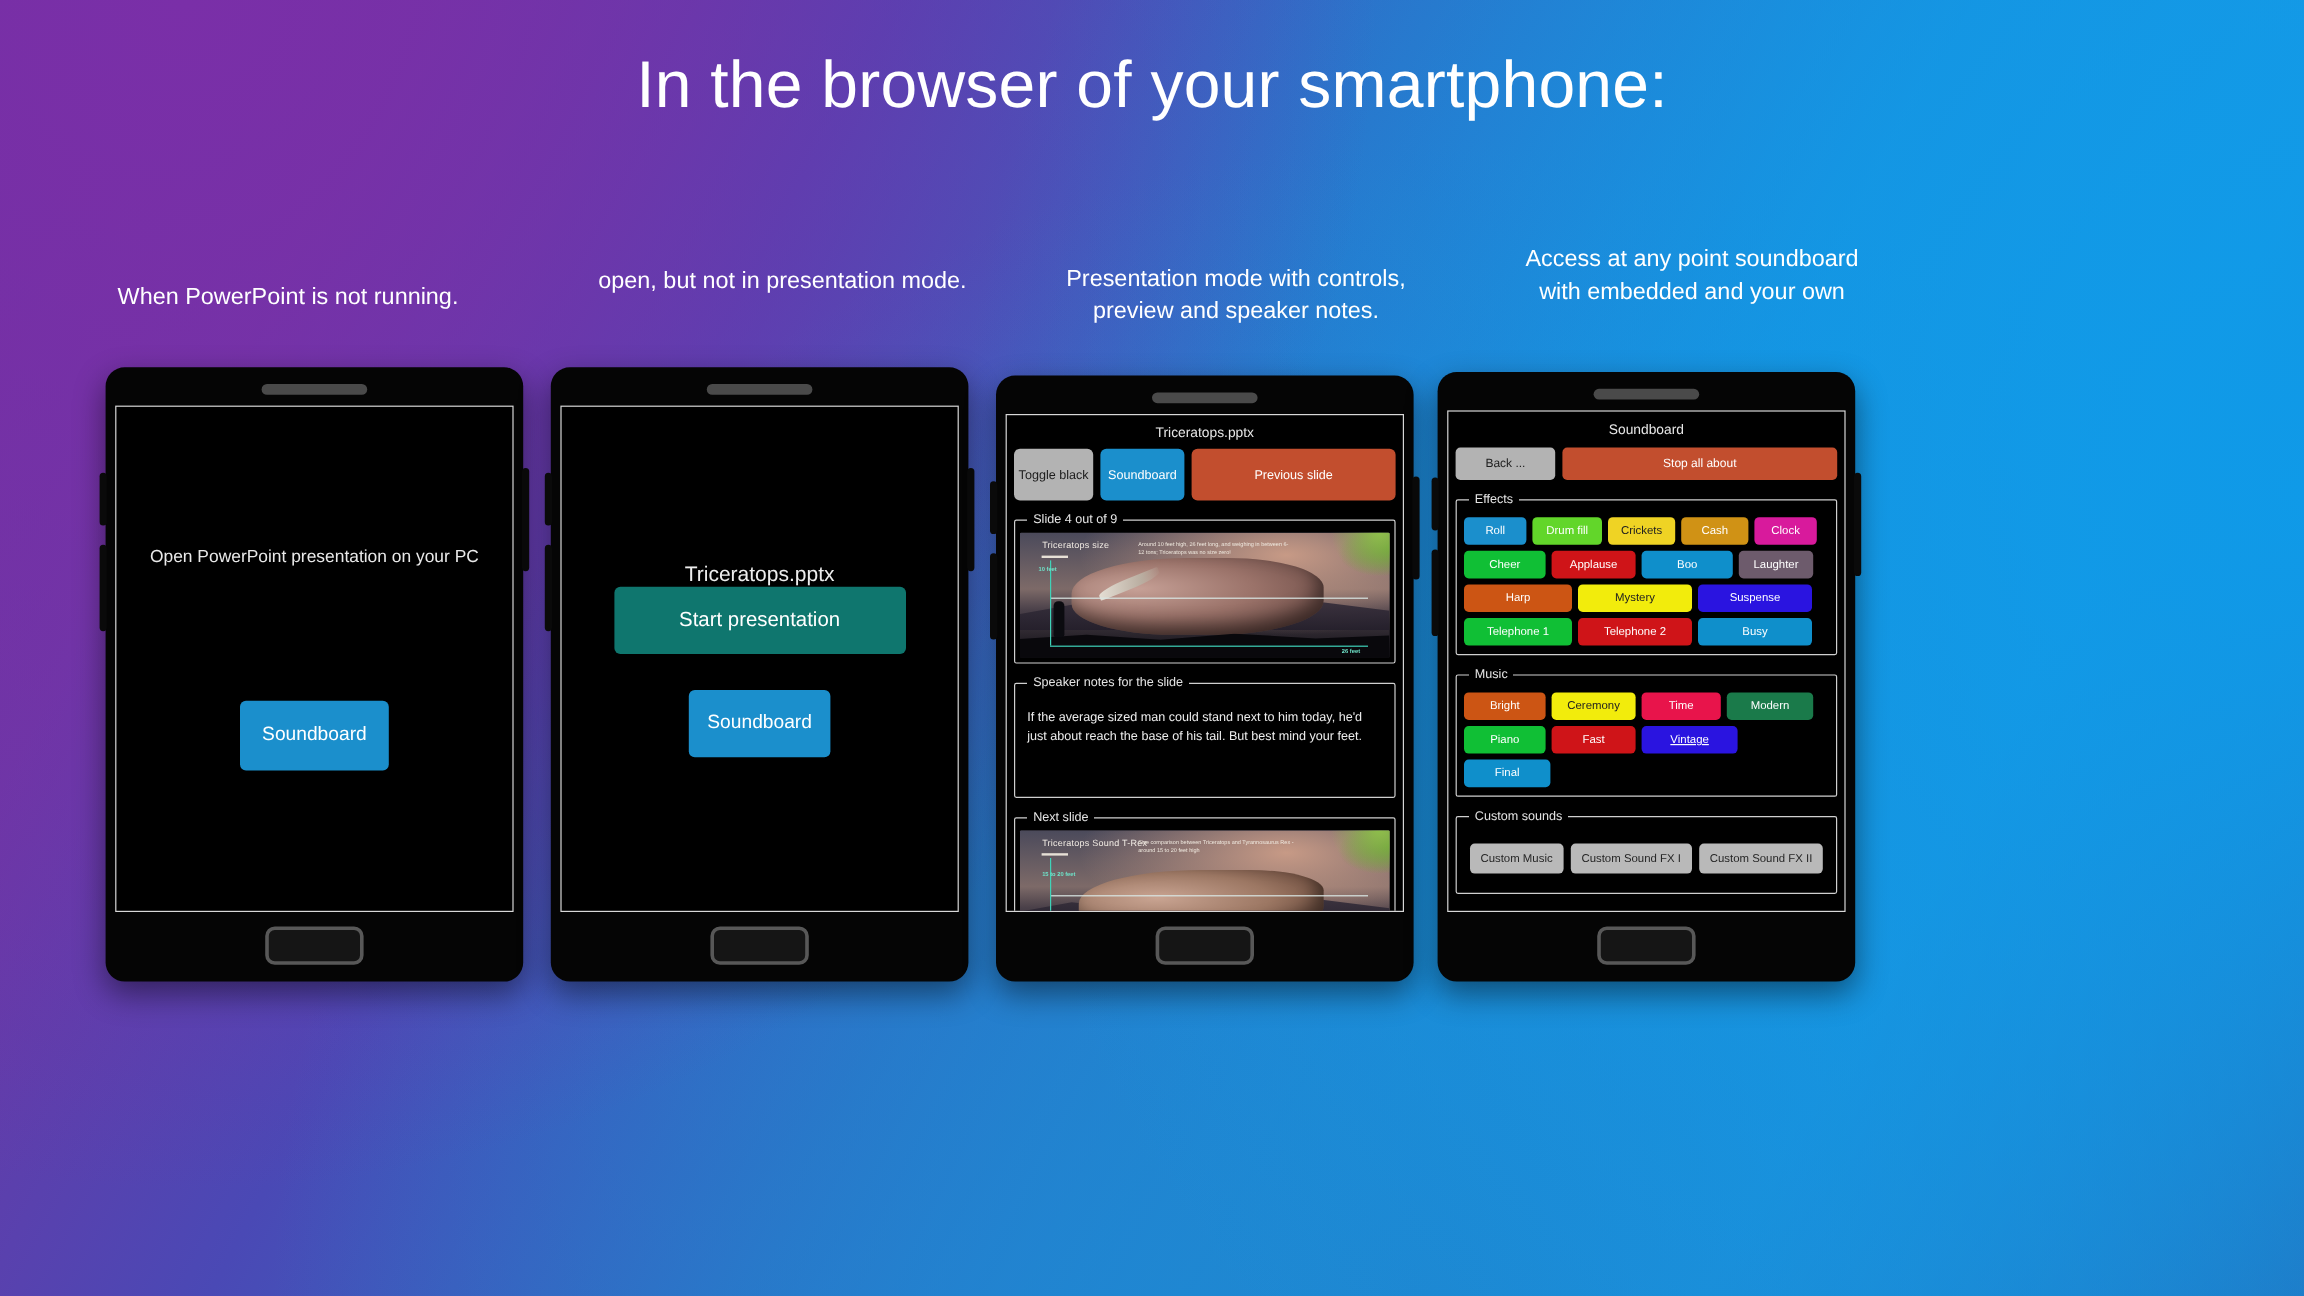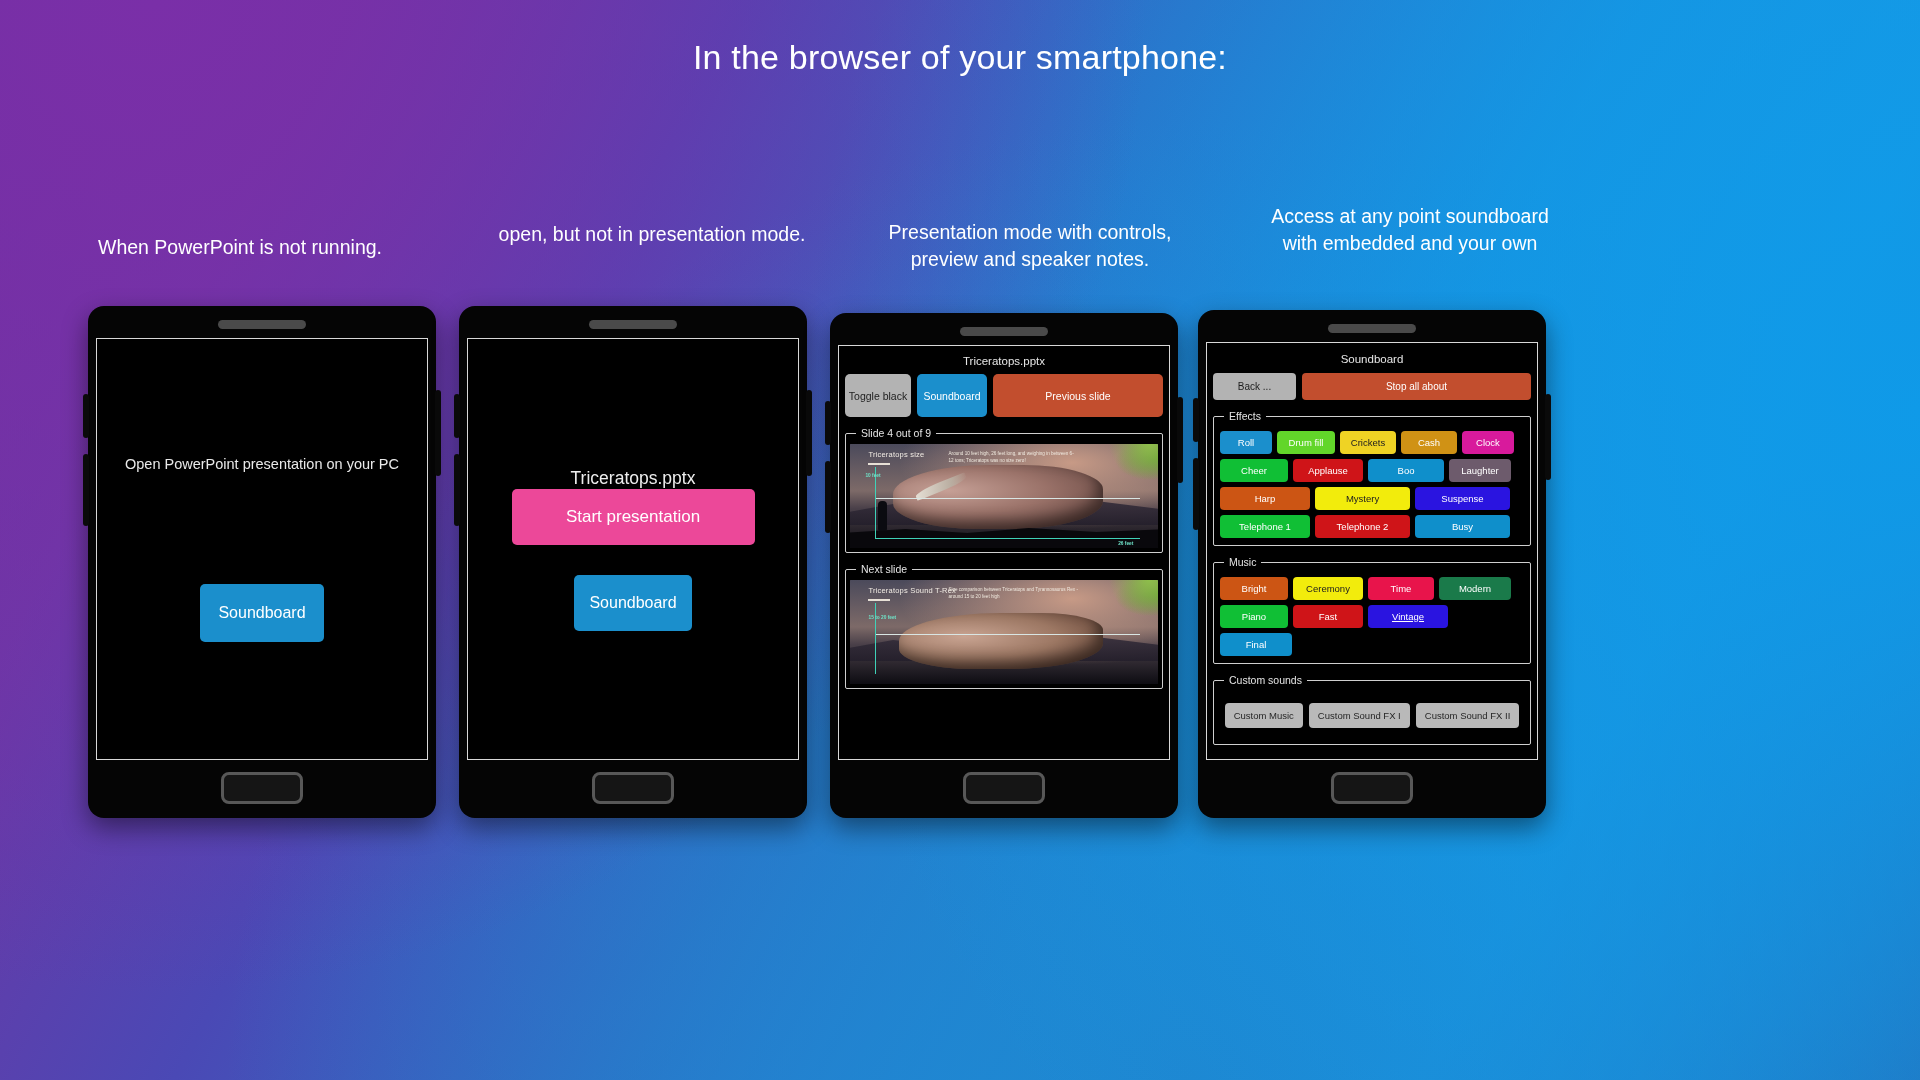--- a/index.html
+++ b/index.html
@@ -15,21 +15,21 @@
       radial-gradient(circle at 100% 38%, #0f9ae8 0%, rgba(15,154,232,0) 55%),
       radial-gradient(circle at 62% 100%, #1f86d0 0%, rgba(31,134,208,0) 60%),
       linear-gradient(118deg, #6d2f9e 0%, #6a38a6 14%, #4a49b5 30%, #2f6fc5 48%, #1b91dd 66%, #1a9ae4 80%, #2a63ae 100%);
   }
 
   
   .page-title {
     position: absolute; left: 0; right: 0; top: 38px;
     text-align: center;
     color: #ffffff;
-    font-size: 34px;
+    font-size: 55px;
     font-weight: 400;
     letter-spacing: .2px;
   }
 
   
   .panels {
     position: absolute; left: 0; top: 0; width: 1920px; height: 1080px;
   }
   .panel { position: absolute; top: 0; height: 1080px; }
   .panel-1 { left: 40px;   width: 400px; }
@@ -106,21 +106,21 @@
     text-align: center;
   }
   .btn-soundboard-1 {
     width: 124px; height: 58px; font-size: 16px;
     background: #1b8fcc; border-radius: 5px;
     margin-top: 112px;
   }
   .scr2-title { color: #ededed; font-size: 17.5px; }
   .btn-start {
     width: 243px; height: 56px; font-size: 17px;
-    background: #ec4899; border-radius: 5px;
+    background: #0f766e; border-radius: 5px;
   }
   .btn-soundboard-2 {
     width: 118px; height: 56px; font-size: 16px;
     background: #1b8fcc; border-radius: 5px;
     margin-top: 30px;
   }
 
   
   .pres { padding: 6px 6px 0 6px; height: 100%; display: flex; flex-direction: column; }
   .pres-title {
@@ -337,20 +337,24 @@
               <div class="sp-title">
                 <span>Triceratops size</span>
                 <span class="rule"></span>
               </div>
               <div class="sp-body">Around 10 feet high, 26 feet long, and weighing in between 6-12 tons; Triceratops was no size zero!</div>
               <div class="sp-lab left">10 feet</div>
               <div class="sp-lab bottom">26 feet</div>
             </div>
           </fieldset>
 
+          <fieldset class="group">
+            <legend>Speaker notes for the slide</legend>
+            <div class="notes-box">If the average sized man could stand next to him today, he'd just about reach the base of his tail. But best mind your feet.</div>
+          </fieldset>
 
           <fieldset class="group">
             <legend>Next slide</legend>
             <div class="slide-preview next">
               <div class="sp-sky"></div>
               <div class="sp-hill"></div>
               <div class="sp-palm"></div>
               <div class="sp-dino trex"></div>
 
               <div class="sp-line-h"></div>

